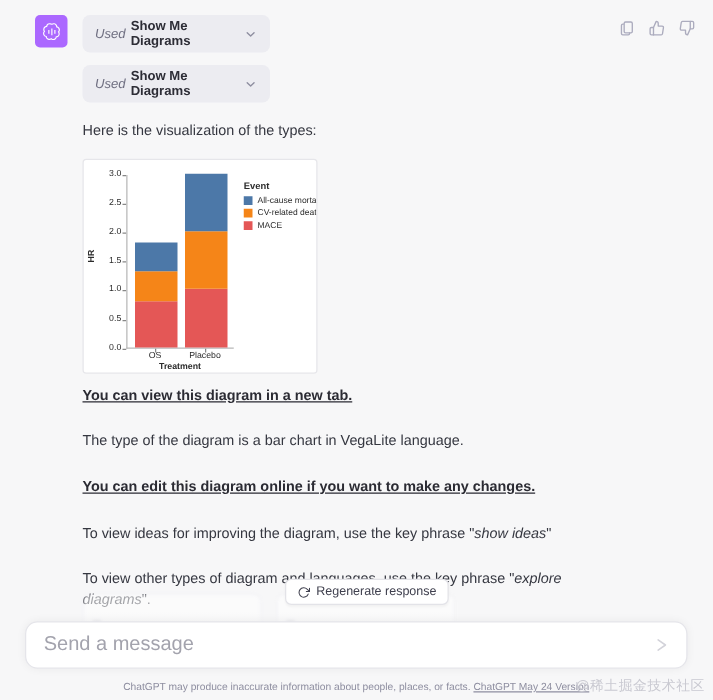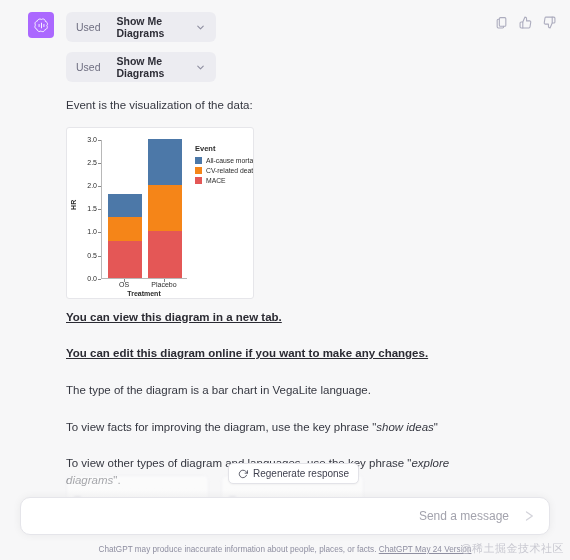--- a/index.html
+++ b/index.html
@@ -29,21 +29,21 @@
     width: 150px; height: 30px;
     background: #ececf1;
     border-radius: 6px;
     display: flex; align-items: center;
     padding: 0 10px;
     margin-bottom: 6px;
     font-size: 10.5px;
     color: #40414f;
     cursor: pointer;
   }
-  .pill .pill-used { color: #6e6e80; margin-right: 16px; }
+  .pill .pill-used { color: #6e6e80; margin-right: 4px; font-style: italic; }
   .pill .pill-name { font-weight: bold; color: #2d2d36; }
   .pill .chev { margin-left: auto; color: #8e8ea0; display: flex; }
   .pill .chev svg { width: 11px; height: 11px; }
 
   
   .para {
     font-size: 11.5px;
     line-height: 1.45;
     color: #353740;
     margin-top: 15px;
@@ -136,21 +136,21 @@
   }
   .composer {
     position: absolute; left: 20px; top: 9px; width: 530px; height: 38px;
     background: #fff; border: 1px solid #e5e5ea; border-radius: 10px;
     box-shadow: 0 0 8px rgba(0,0,0,.06);
     display: flex; align-items: center;
   }
   .composer input {
     flex: 1; border: none; outline: none; background: transparent;
     font-family: "Liberation Sans", sans-serif;
-    font-size: 12px; color: #353740; padding: 0 14px; text-align: right;
+    font-size: 16px; color: #353740; padding: 0 14px;
   }
   .composer input::placeholder { color: #a3a3ad; }
   .send-btn { margin-right: 12px; color: #d3d3da; cursor: pointer; display: flex; }
   .send-btn svg { width: 14px; height: 14px; display: block; }
 
   .footer {
     position: absolute; left: 0; bottom: 6px; width: 570px; text-align: center;
     font-size: 8.2px; color: #8e8ea0;
   }
   .footer a { color: #8e8ea0; text-decoration: underline; margin-top: 48px; }
@@ -190,21 +190,21 @@
       <div class="pill" style="margin-top:10px">
         <span class="pill-used">Used</span>
         <span class="pill-name">Show Me Diagrams</span>
         <span class="chev">
           <svg viewBox="0 0 24 24" fill="none" stroke="currentColor" stroke-width="2.4" stroke-linecap="round" stroke-linejoin="round">
               <polyline points="6 9 12 15 18 9"></polyline>
             </svg>
         </span>
       </div>
 
-      <div class="para">Event is the visualization of the data:</div>
+      <div class="para">Here is the visualization of the types:</div>
 
       <div class="chart-card">
         <div class="chart-inner">
 
           <div class="yaxis-title">HR</div>
 
           <div class="ytick" style="top:8px">3.0</div>
           <div class="ytick" style="top:31px">2.5</div>
           <div class="ytick" style="top:54px">2.0</div>
           <div class="ytick" style="top:77px">1.5</div>
@@ -252,25 +252,25 @@
             <div class="legend-item">
               <span class="legend-swatch" style="background:#e45756"></span>
               <span class="legend-label">MACE</span>
             </div>
           </div>
 
         </div>
       </div>
 
       <div class="para link-line" style="margin-top:10px">You can view this diagram in a new tab.</div>
+      <div class="para" style="margin-top:20px">The type of the diagram is a bar chart in VegaLite language.</div>
       <div class="para link-line" style="margin-top:20px">You can edit this diagram online if you want to make any changes.</div>
-      <div class="para" style="margin-top:20px">The type of the diagram is a bar chart in VegaLite language.</div>
 
       <div class="para" style="margin-top:20px">
-        <span>To view facts for improving the diagram, use the key phrase "</span><span class="it">show ideas</span><span>"</span>
+        <span>To view ideas for improving the diagram, use the key phrase "</span><span class="it">show ideas</span><span>"</span>
       </div>
 
       <div class="para" style="margin-top:20px">
         <span>To view other types of diagram and languages, use the key phrase "</span><span class="it">explore diagrams</span><span>".</span>
       </div>
 
     </div>
 
     <div class="actions">
       <span class="act">

